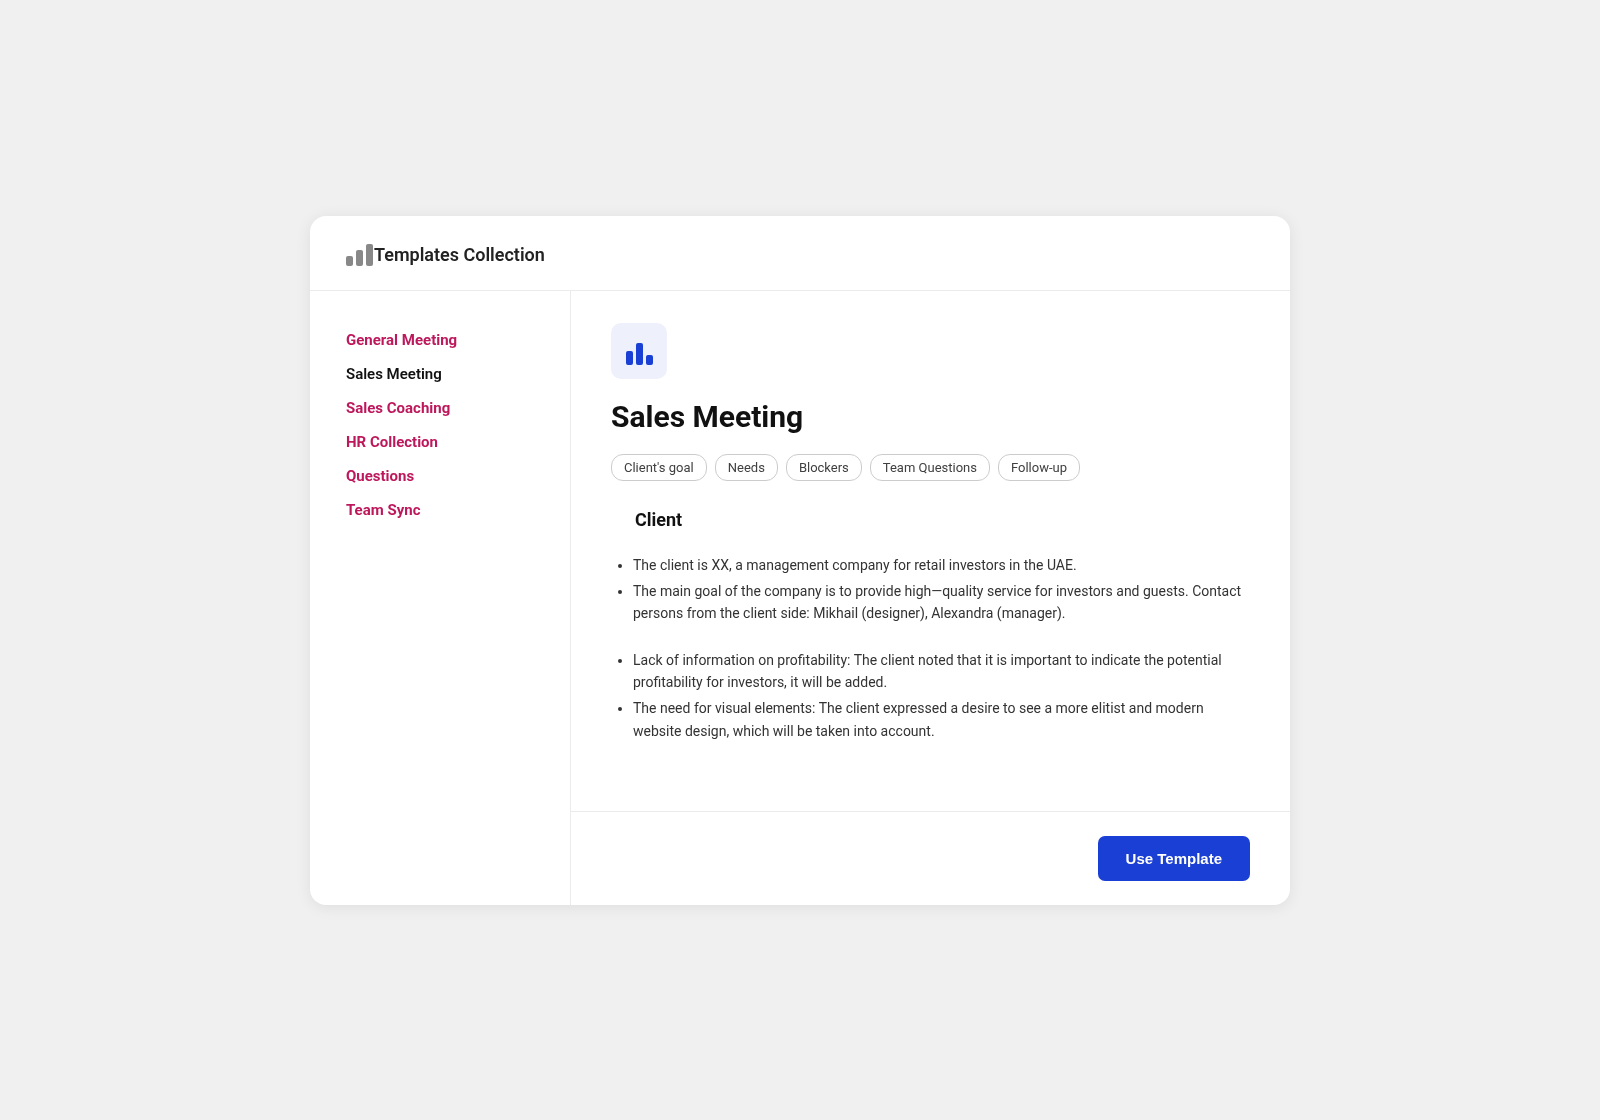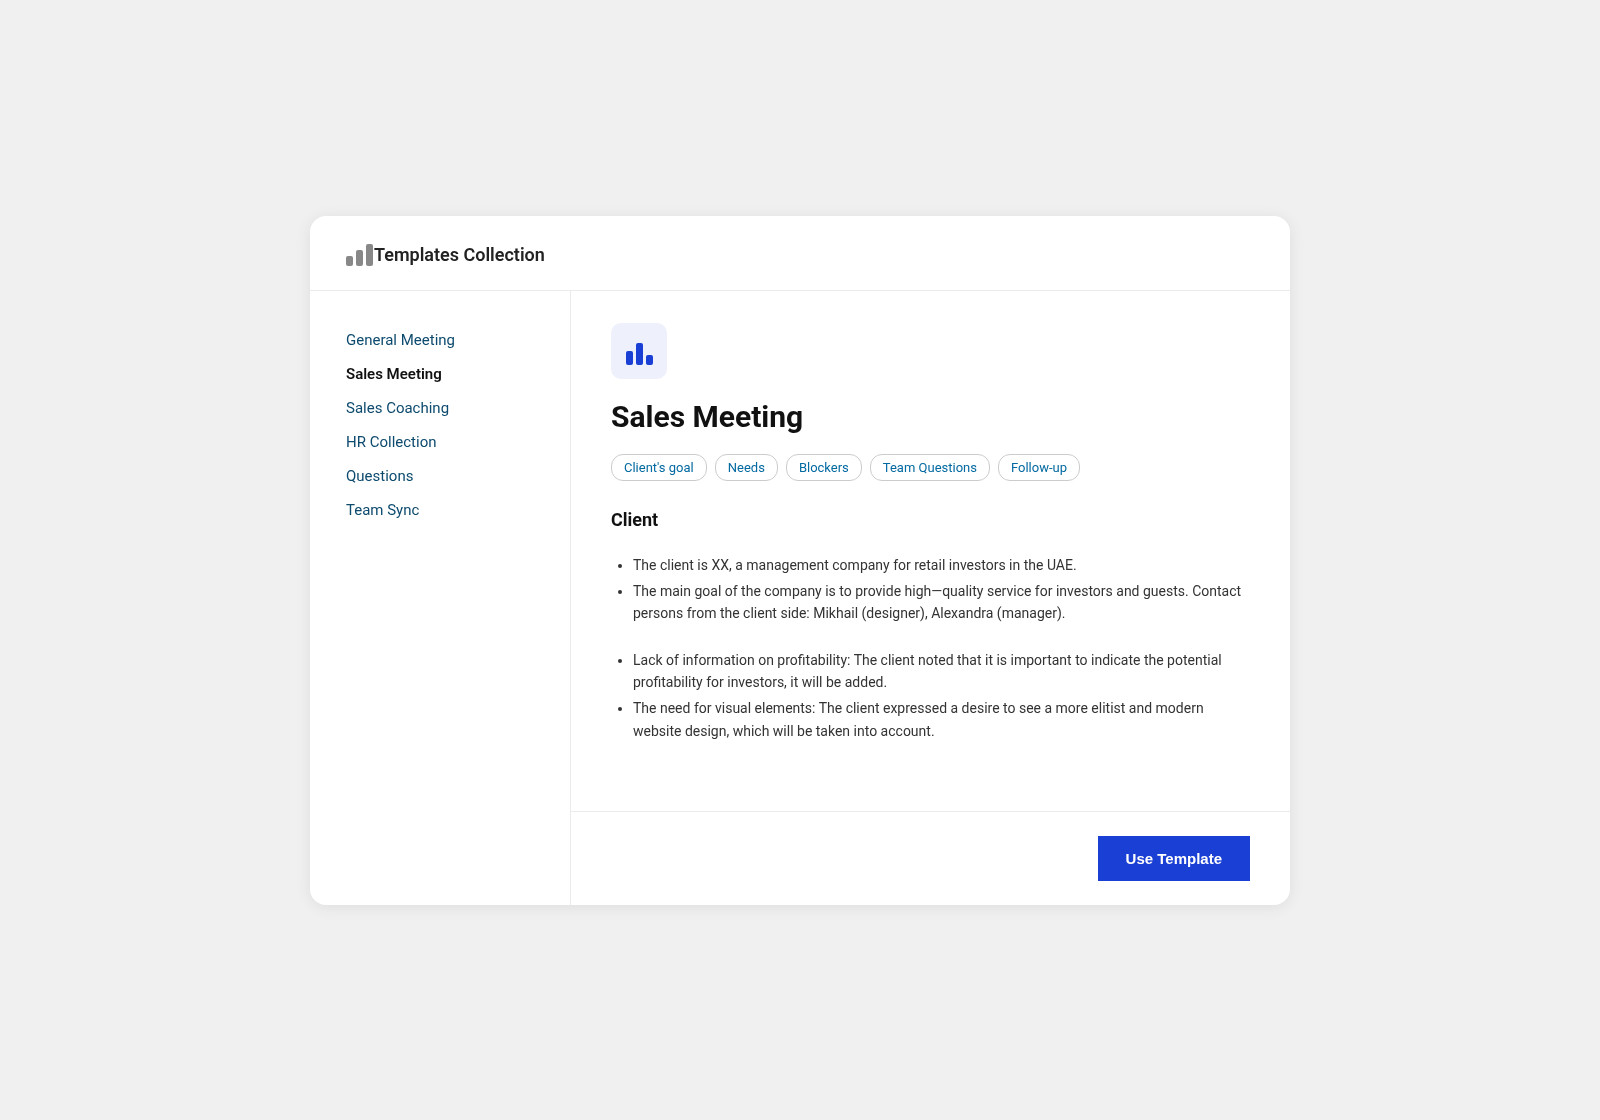--- a/index.html
+++ b/index.html
@@ -49,23 +49,24 @@
     .body {
       display: flex;
     }
     .sidebar {
       width: 260px;
       padding: 32px 36px;
       flex-shrink: 0;
     }
     .sidebar-item {
       font-size: 15px;
-      color: #0c4a6e;
+      color: #be185d;
       padding: 8px 0;
       cursor: pointer;
+      font-weight: bold;
     }
     .sidebar-item.active {
       font-weight: 600;
       color: #111;
     }
     .main-content {
       flex: 1;
       border-left: 1px solid #ebebeb;
     }
     .template-detail {
@@ -106,28 +107,29 @@
       display: flex;
       gap: 8px;
       flex-wrap: wrap;
       margin-bottom: 28px;
     }
     .tag {
       padding: 5px 12px;
       border: 1px solid #ccc;
       border-radius: 12px;
       font-size: 13px;
-      color: #0369a1;
+      color: #404040;
       background: #fff;
     }
     .section-title {
       font-size: 18px;
       font-weight: 700;
       color: #111;
       margin-bottom: 10px;
+      margin-left: 24px;
     }
     .bullet-list {
       list-style: disc;
       padding-left: 22px;
       margin-bottom: 24px;
       margin-top: 24px;
     }
     .bullet-list li {
       font-size: 14px;
       color: #333;
@@ -137,21 +139,21 @@
     .template-footer {
       border-top: 1px solid #ebebeb;
       padding: 24px 40px;
       display: flex;
       justify-content: flex-end;
     }
     .use-template-btn {
       background: #1a3fd4;
       color: #fff;
       border: none;
-      border-radius: 0;
+      border-radius: 7px;
       padding: 14px 28px;
       font-size: 15px;
       font-weight: 600;
       cursor: pointer;
     }
   </style>
 </head>
 <body>
 
 <div class="outer-card">

